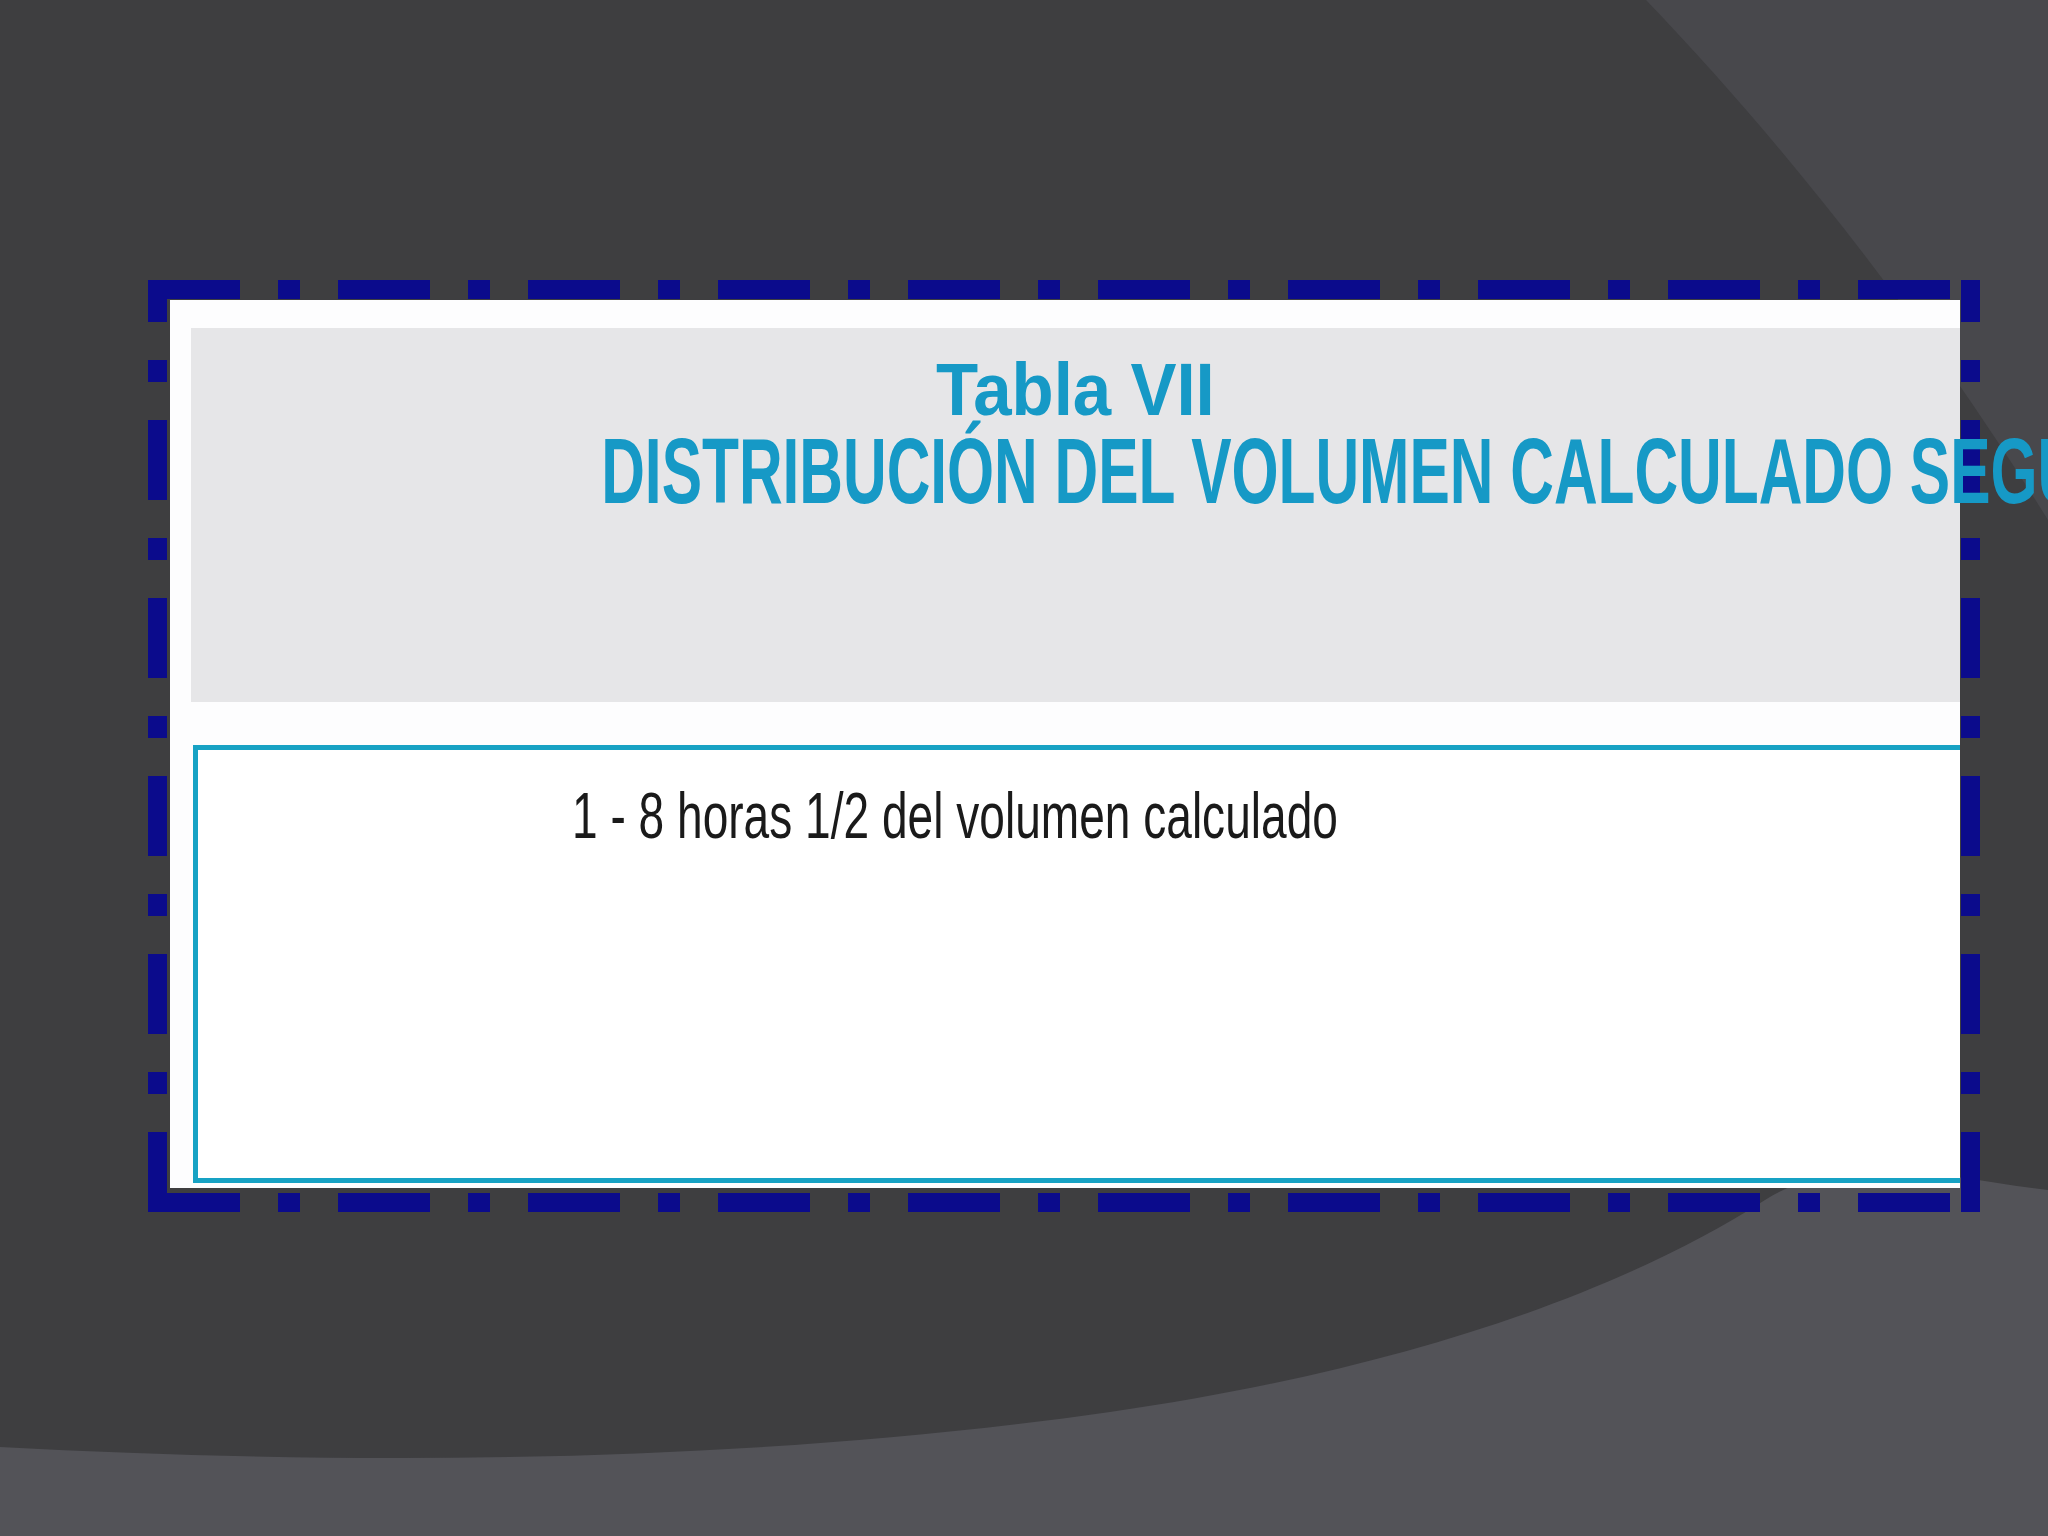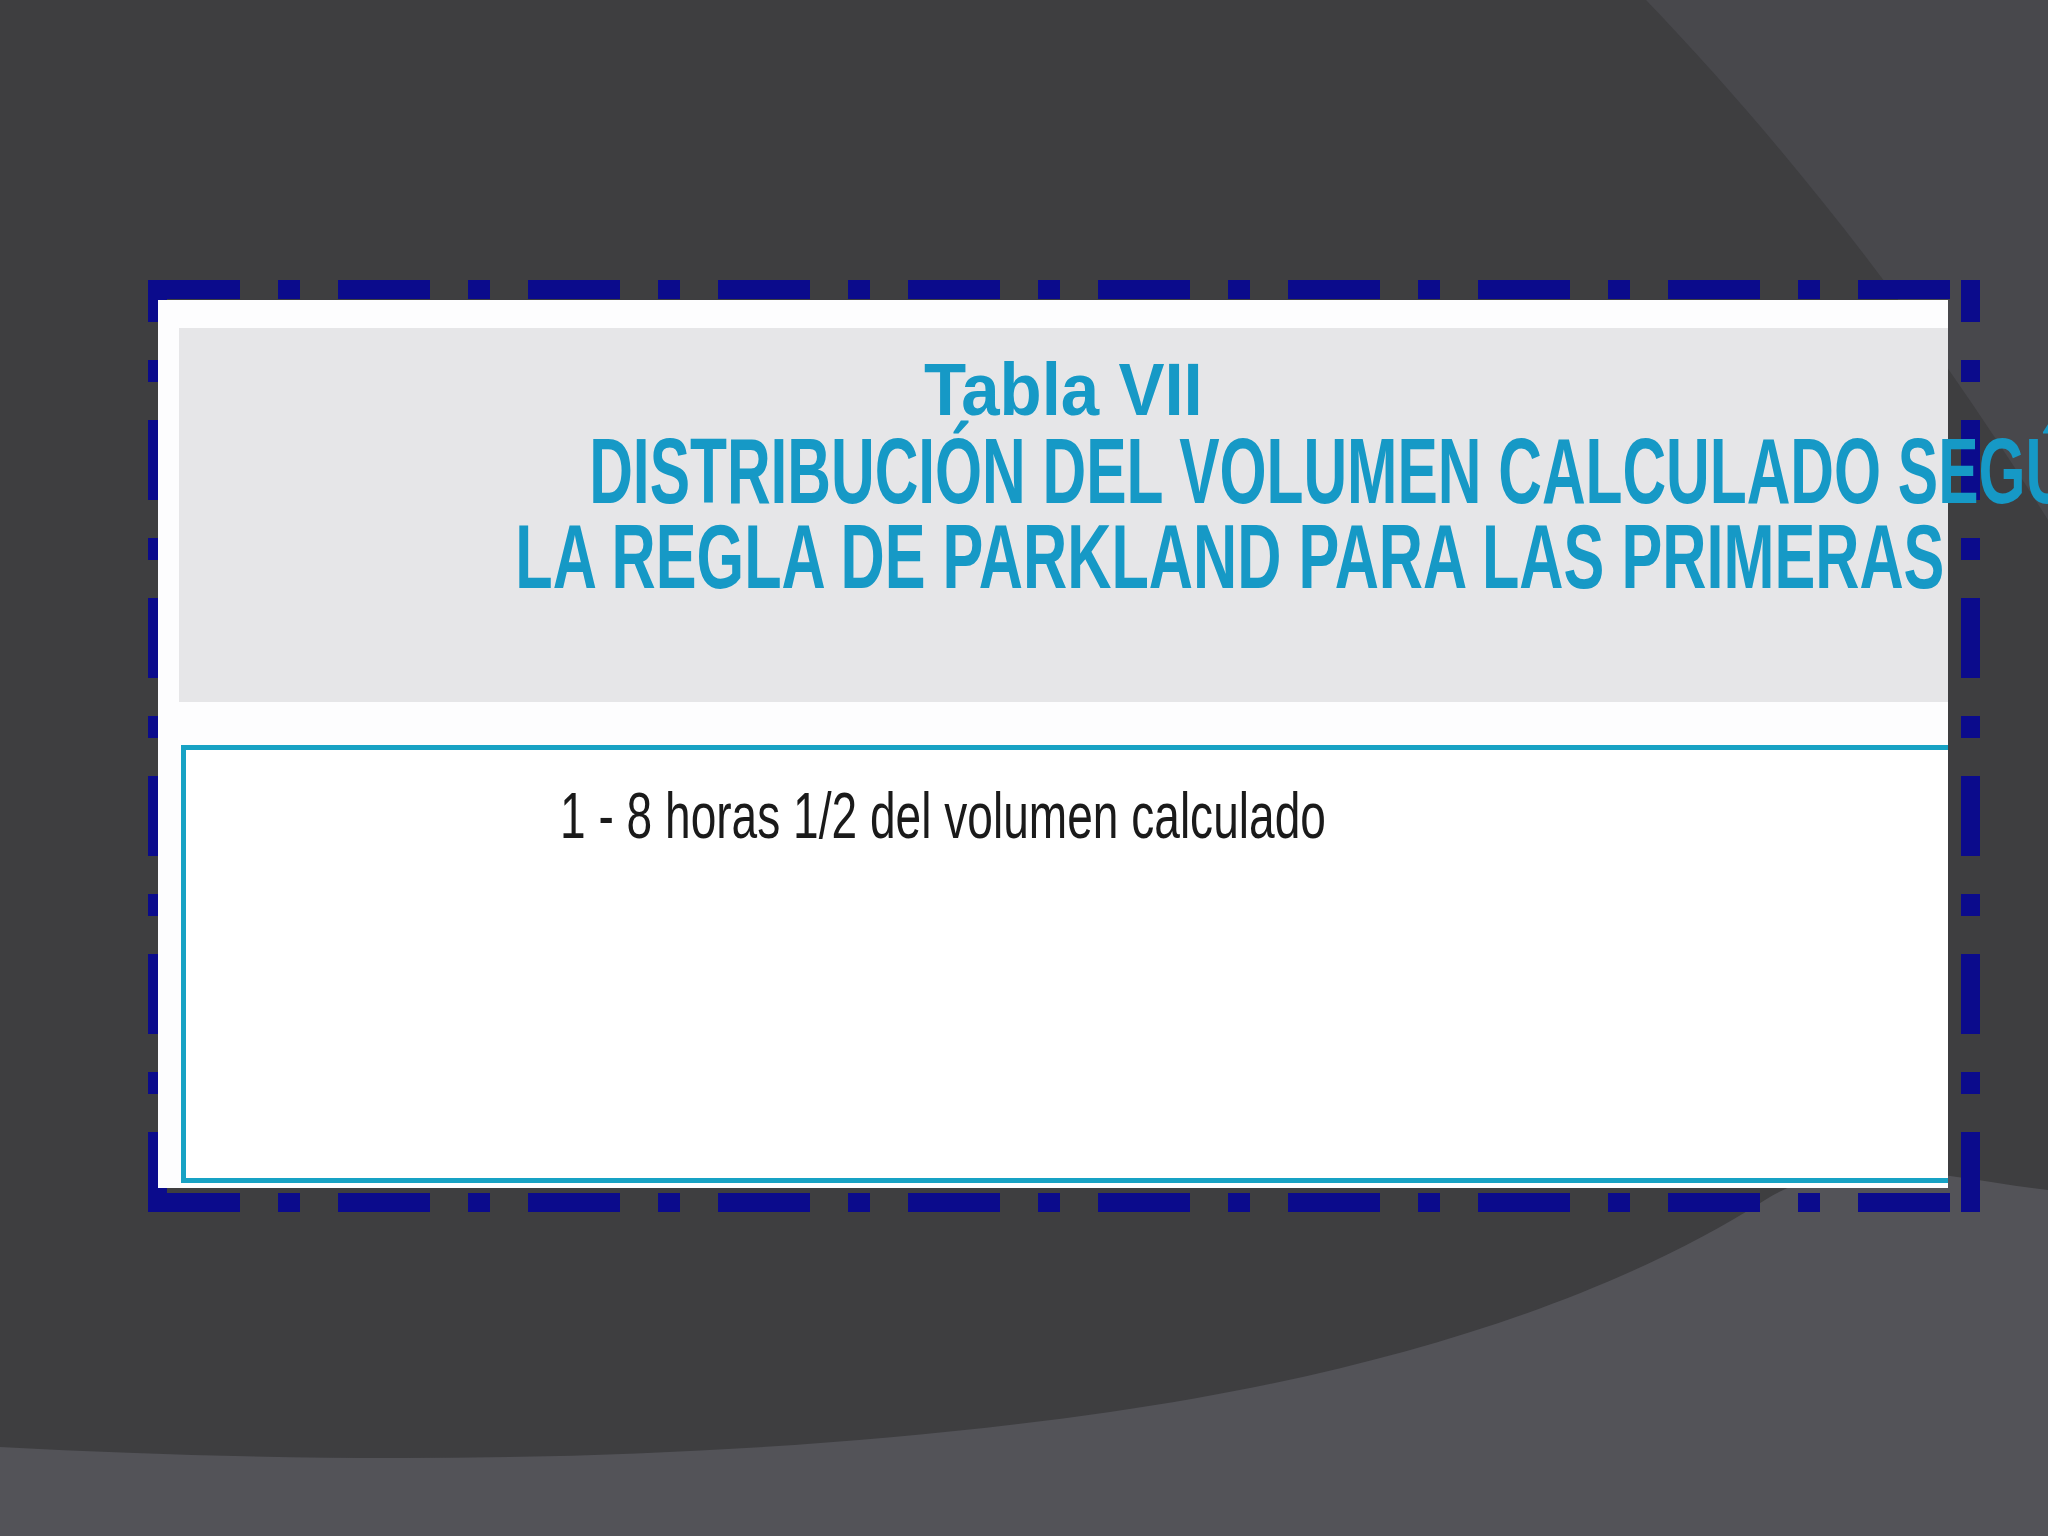--- a/index.html
+++ b/index.html
@@ -50,21 +50,21 @@
     background: repeating-linear-gradient(0deg,
       var(--navy, #0b0b8c) 0 80px, transparent 80px 118px,
       var(--navy, #0b0b8c) 118px 140px, transparent 140px 178px);
   }
   .m-left { left: 0; }
   .m-right { right: 0; }
 
   
   .table-figure {
     position: absolute;
-    left: 158px;
+    left: 170px;
     top: 300px;
     width: 1790px;
     height: 888px;
     margin: 0;
     background: var(--figure-bg, #fdfdfe);
   }
   .fig-header {
     position: absolute;
     left: 21px;
     right: 0;
@@ -138,23 +138,20 @@
 
   <figure class="table-figure">
 
     <div class="fig-header">
       <div class="t-line l1">
         <span>Tabla VII</span>
       </div>
       <div class="t-line l2">
         <span>DISTRIBUCIÓN DEL VOLUMEN CALCULADO SEGÚN</span>
       </div>
-      <div class="t-line l3">
-        <span>LA REGLA DE PARKLAND PARA LAS PRIMERAS</span>
-      </div>
     </div>
 
     <div class="fig-box">
       <div class="fig-row">
         <span>1 - 8 horas 1/2 del volumen calculado</span>
       </div>
     </div>
 
   </figure>
 </div>

